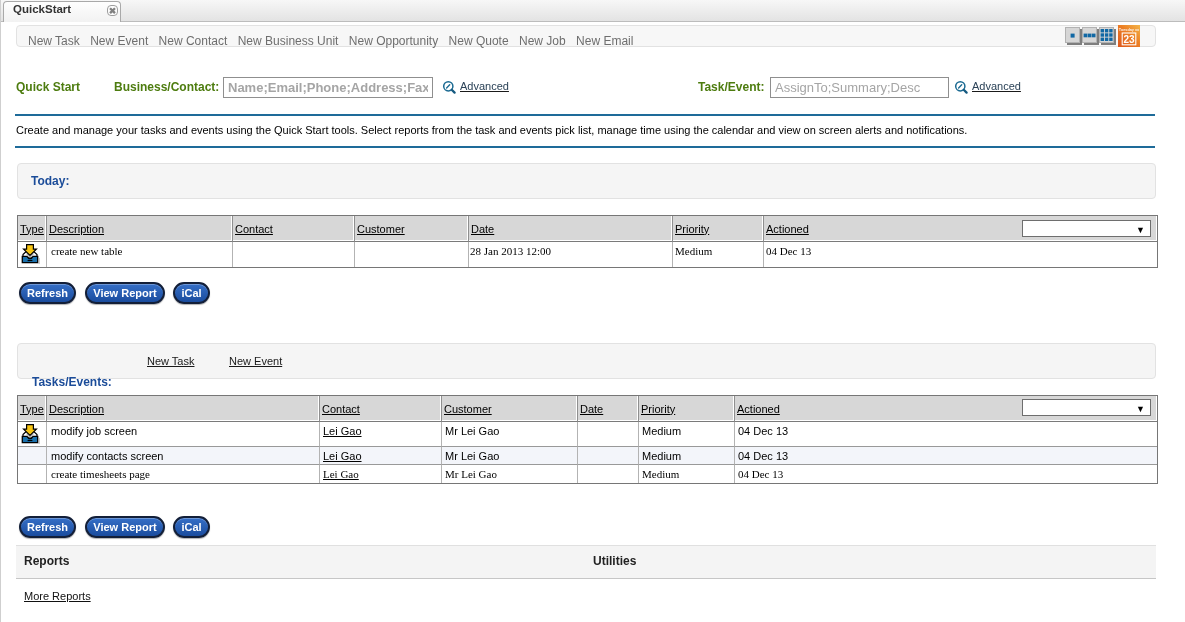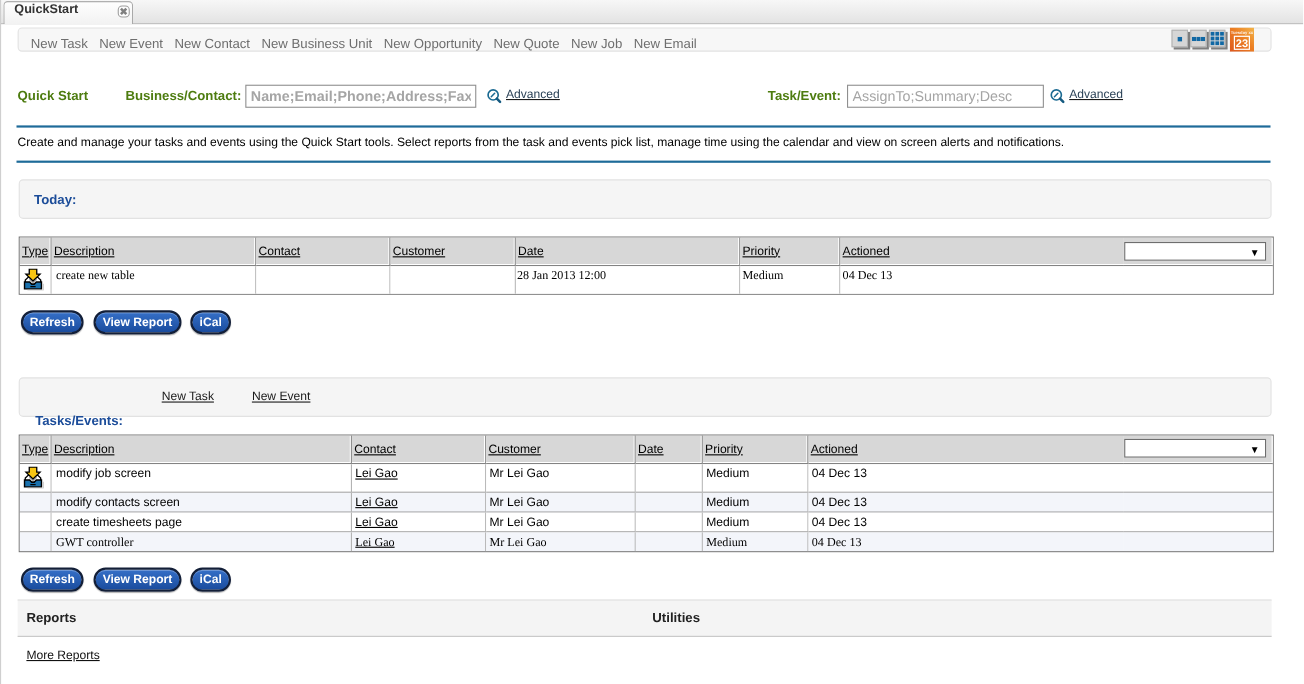--- a/index.html
+++ b/index.html
@@ -238,30 +238,20 @@
     <tr style="height:18px;">
           <td></td>
           <td>create timesheets page</td>
           <td style="padding-left:3px;"><a style="text-decoration:underline;">Lei Gao</a></td>
           <td style="padding-left:3px;">Mr Lei Gao</td>
           <td></td>
           <td style="padding-left:3px;">Medium</td>
           <td style="padding-left:3px;">04 Dec 13</td>
           <td></td>
         </tr>
-    <tr style="height:17px;">
-          <td class="alt"></td>
-          <td class="alt">GWT controller</td>
-          <td class="alt" style="padding-left:3px;"><a style="text-decoration:underline;">Lei Gao</a></td>
-          <td class="alt" style="padding-left:3px;">Mr Lei Gao</td>
-          <td class="alt"></td>
-          <td class="alt" style="padding-left:3px;">Medium</td>
-          <td class="alt" style="padding-left:3px;">04 Dec 13</td>
-          <td class="alt"></td>
-        </tr>
   </tbody>
     </table>
   <div class="selbox" style="left:1022px; top:399px;"></div>
 
   <div class="abs btn" style="left:19px; top:516px; width:57px;">Refresh</div>
   <div class="abs btn" style="left:85px; top:516px; width:80px;">View Report</div>
   <div class="abs btn" style="left:173px; top:516px; width:37px;">iCal</div>
 
   <div class="abs" id="repband"></div>
   <div class="abs blabel" style="left:24px; top:554px; color:#222;">Reports</div>

